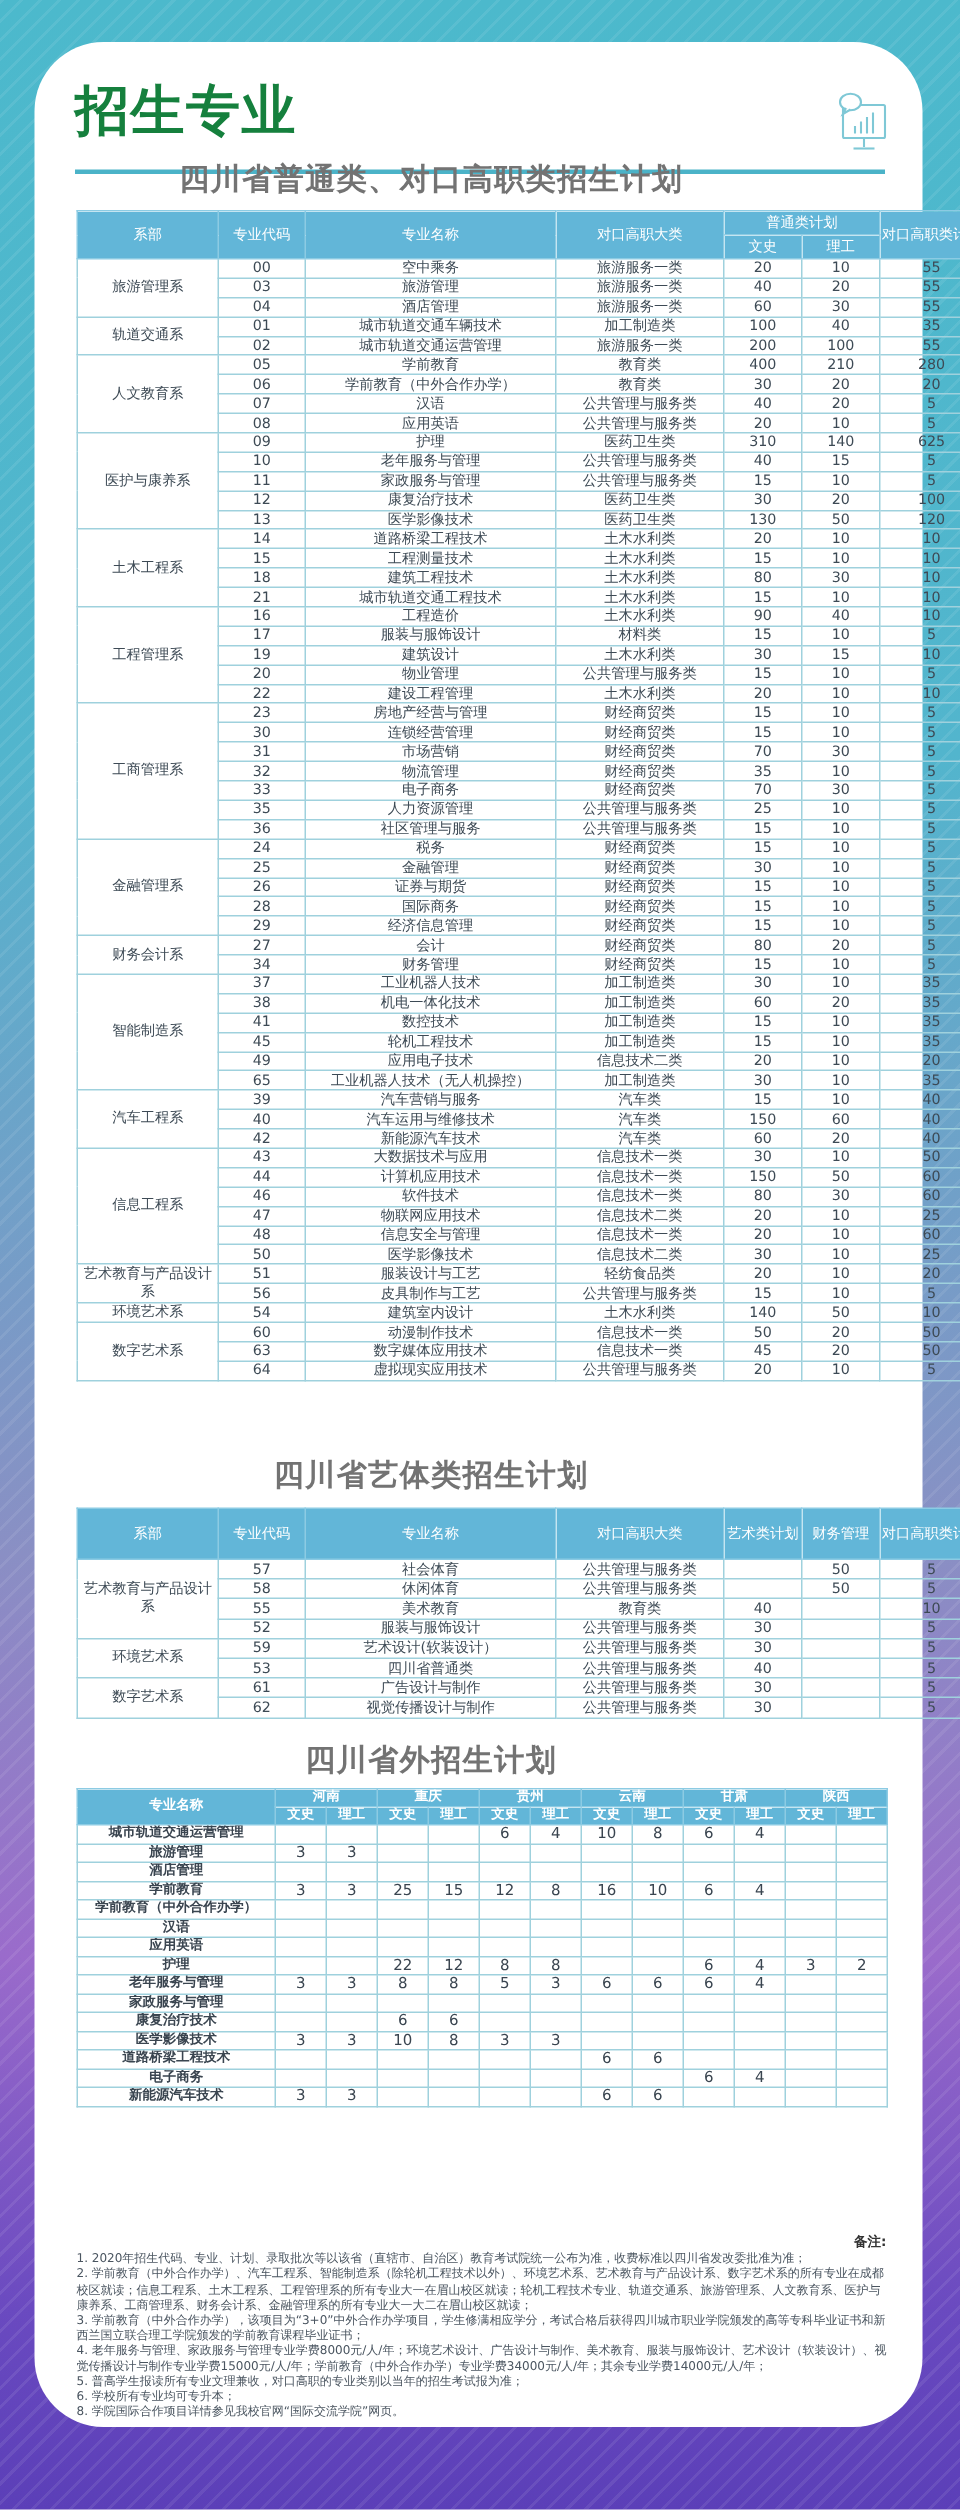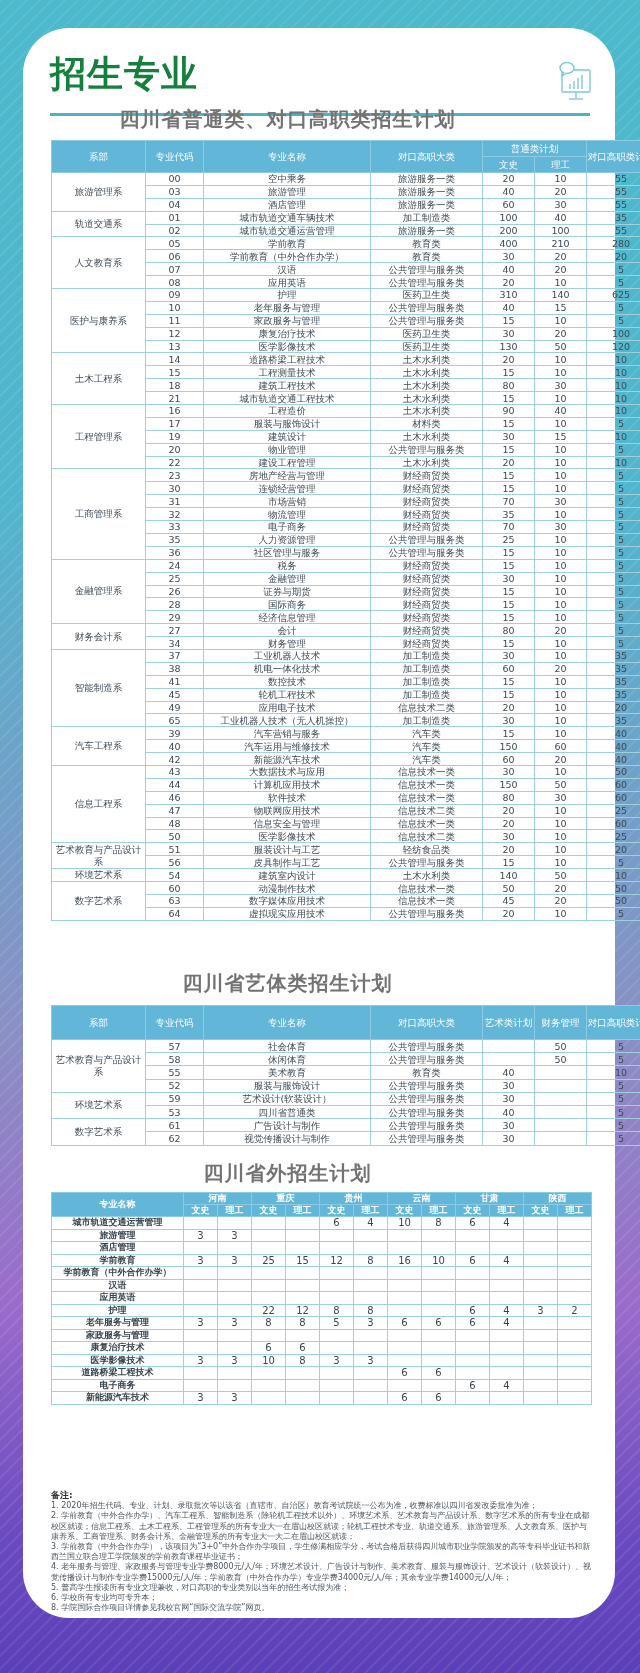--- a/index.html
+++ b/index.html
@@ -36,21 +36,21 @@
   th { background: #62b6d8; color: #ffffff; font-weight: normal; border-color: #8ccbe3; }
   td.dept { white-space: normal; line-height: 12px; }
   .main td { height: 12.9px; }
   .main th { height: 16px; }
   .art td { height: 13.2px; margin-top: 40px; }
   .art th { height: 34px; line-height: 12px; white-space: normal; }
   .outer td { height: 12.5px; font-size: 9px; font-weight: bold; color: #3a4550; }
   .outer td.v { font-weight: normal; font-size: 10px; }
   .outer th { height: 12px; font-size: 9px; font-weight: bold; }
   .notes { position: absolute; left: 51px; top: 1490px; width: 540px; font-size: 8px; color: #4a5560; line-height: 10.2px; }
-  .notes .nh { font-weight: bold; color: #333; font-size: 9px; margin-bottom: 1px; }
+  .notes .nh { font-weight: bold; color: #333; font-size: 9px; margin-bottom: 1px; text-align: right; }
 </style>
 </head>
 <body>
 
 <div class="stripes"></div>
 
 <div class="card"></div>
 
 <div class="title">招生专业</div>
 <svg class="icon-monitor" viewBox="0 0 36 52" fill="none" stroke="#7fc8d6" stroke-width="1.4">

